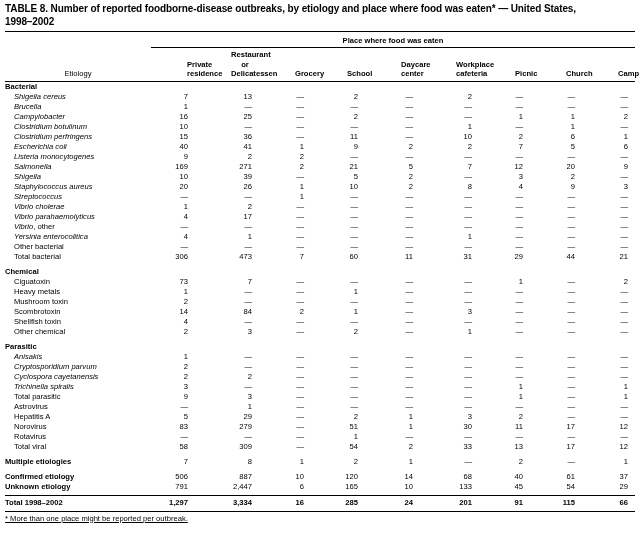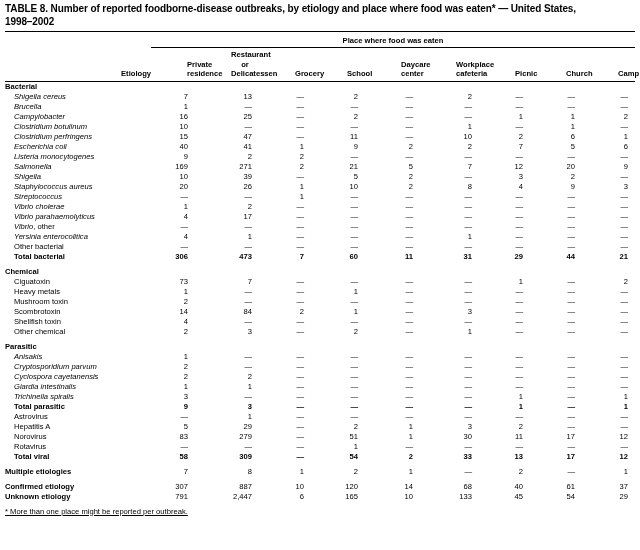--- a/index.html
+++ b/index.html
@@ -3,30 +3,30 @@
 <meta charset="utf-8">
 <style>
   html,body{margin:0;padding:0;background:#fff;}
   body{width:640px;height:550px;color:#000;font-family:"Liberation Sans",sans-serif;overflow:hidden;}
   .page{padding:3px 5px 0 5px;}
   .title{font-weight:bold;font-size:10px;line-height:12.5px;letter-spacing:-0.1px;white-space:nowrap;}
   table{border-collapse:collapse;table-layout:fixed;width:630px;margin-top:3px;border-top:1.2px solid #000;}
   th,td{font-size:7.6px;line-height:10px;padding:0;font-weight:normal;vertical-align:bottom;overflow:visible;}
   th.span-head{font-weight:bold;text-align:center;border-bottom:1px solid #000;padding-top:4px;padding-bottom:1px;}
   tr.colhead-row th{border-bottom:1px solid #000;padding-top:2px;padding-bottom:2px;}
-  th.etio-head{text-align:right;font-weight:bold;}
+  th.etio-head{text-align:center;font-weight:normal;}
   th.col-head{text-align:center;font-weight:bold;}
   th.col-head div{line-height:9.5px;margin-left:36px;}
   td.label{text-align:left;white-space:nowrap;}
   td.num{text-align:right;padding-right:7px;white-space:nowrap;}
   .indent{padding-left:9px;}
   .it{font-style:italic;}
   tr.sec td{font-weight:bold;}
   tr.gap td{padding-top:5px;}
-  tr.total td{font-weight:bold;margin-top:43px;}
+  tr.total td{font-weight:normal;margin-top:43px;}
   tr.summary td.label{font-weight:bold;}
   tr.pre-rule td{padding-bottom:3px;}
   tr.grand td{font-weight:bold;border-top:1px solid #000;border-bottom:1.2px solid #000;padding-top:2.5px;padding-bottom:2.5px;}
   .footnote{font-size:7.6px;line-height:10px;padding-top:2px;text-decoration:underline;}
 </style>
 </head>
 <body>
 
 <div class="page">
   <div class="title">
@@ -140,21 +140,21 @@
           <td class="num">—</td>
           <td class="num">—</td>
           <td class="num">1</td>
           <td class="num">—</td>
           <td class="num">1</td>
           <td class="num">—</td>
         </tr>
         <tr>
           <td class="label indent"><span class="it">Clostridium perfringens</span></td>
           <td class="num">15</td>
-          <td class="num">47</td>
+          <td class="num">36</td>
           <td class="num">—</td>
           <td class="num">11</td>
           <td class="num">—</td>
           <td class="num">10</td>
           <td class="num">2</td>
           <td class="num">6</td>
           <td class="num">1</td>
         </tr>
         <tr>
           <td class="label indent"><span class="it">Escherichia coli</span></td>
@@ -408,32 +408,20 @@
           <td class="num">2</td>
           <td class="num">—</td>
           <td class="num">—</td>
           <td class="num">—</td>
           <td class="num">—</td>
           <td class="num">—</td>
           <td class="num">—</td>
           <td class="num">—</td>
         </tr>
         <tr>
-          <td class="label indent"><span class="it">Giardia intestinalis</span></td>
-          <td class="num">1</td>
-          <td class="num">1</td>
-          <td class="num">—</td>
-          <td class="num">—</td>
-          <td class="num">—</td>
-          <td class="num">—</td>
-          <td class="num">—</td>
-          <td class="num">—</td>
-          <td class="num">—</td>
-        </tr>
-        <tr>
           <td class="label indent"><span class="it">Trichinella spiralis</span></td>
           <td class="num">3</td>
           <td class="num">—</td>
           <td class="num">—</td>
           <td class="num">—</td>
           <td class="num">—</td>
           <td class="num">—</td>
           <td class="num">1</td>
           <td class="num">—</td>
           <td class="num">1</td>
@@ -517,21 +505,21 @@
           <td class="num">1</td>
           <td class="num">2</td>
           <td class="num">1</td>
           <td class="num">—</td>
           <td class="num">2</td>
           <td class="num">—</td>
           <td class="num">1</td>
         </tr>
         <tr class="summary gap">
           <td class="label"><span>Confirmed etiology</span></td>
-          <td class="num">307</td>
+          <td class="num">506</td>
           <td class="num">887</td>
           <td class="num">10</td>
           <td class="num">120</td>
           <td class="num">14</td>
           <td class="num">68</td>
           <td class="num">40</td>
           <td class="num">61</td>
           <td class="num">37</td>
         </tr>
         <tr class="summary pre-rule">
@@ -539,17 +527,29 @@
           <td class="num">791</td>
           <td class="num">2,447</td>
           <td class="num">6</td>
           <td class="num">165</td>
           <td class="num">10</td>
           <td class="num">133</td>
           <td class="num">45</td>
           <td class="num">54</td>
           <td class="num">29</td>
         </tr>
+        <tr class="summary grand">
+          <td class="label"><span>Total 1998–2002</span></td>
+          <td class="num">1,297</td>
+          <td class="num">3,334</td>
+          <td class="num">16</td>
+          <td class="num">285</td>
+          <td class="num">24</td>
+          <td class="num">201</td>
+          <td class="num">91</td>
+          <td class="num">115</td>
+          <td class="num">66</td>
+        </tr>
       </tbody>
   </table>
 
   <div class="footnote">* More than one place might be reported per outbreak.</div>
 </div>
 
 </body></html>

